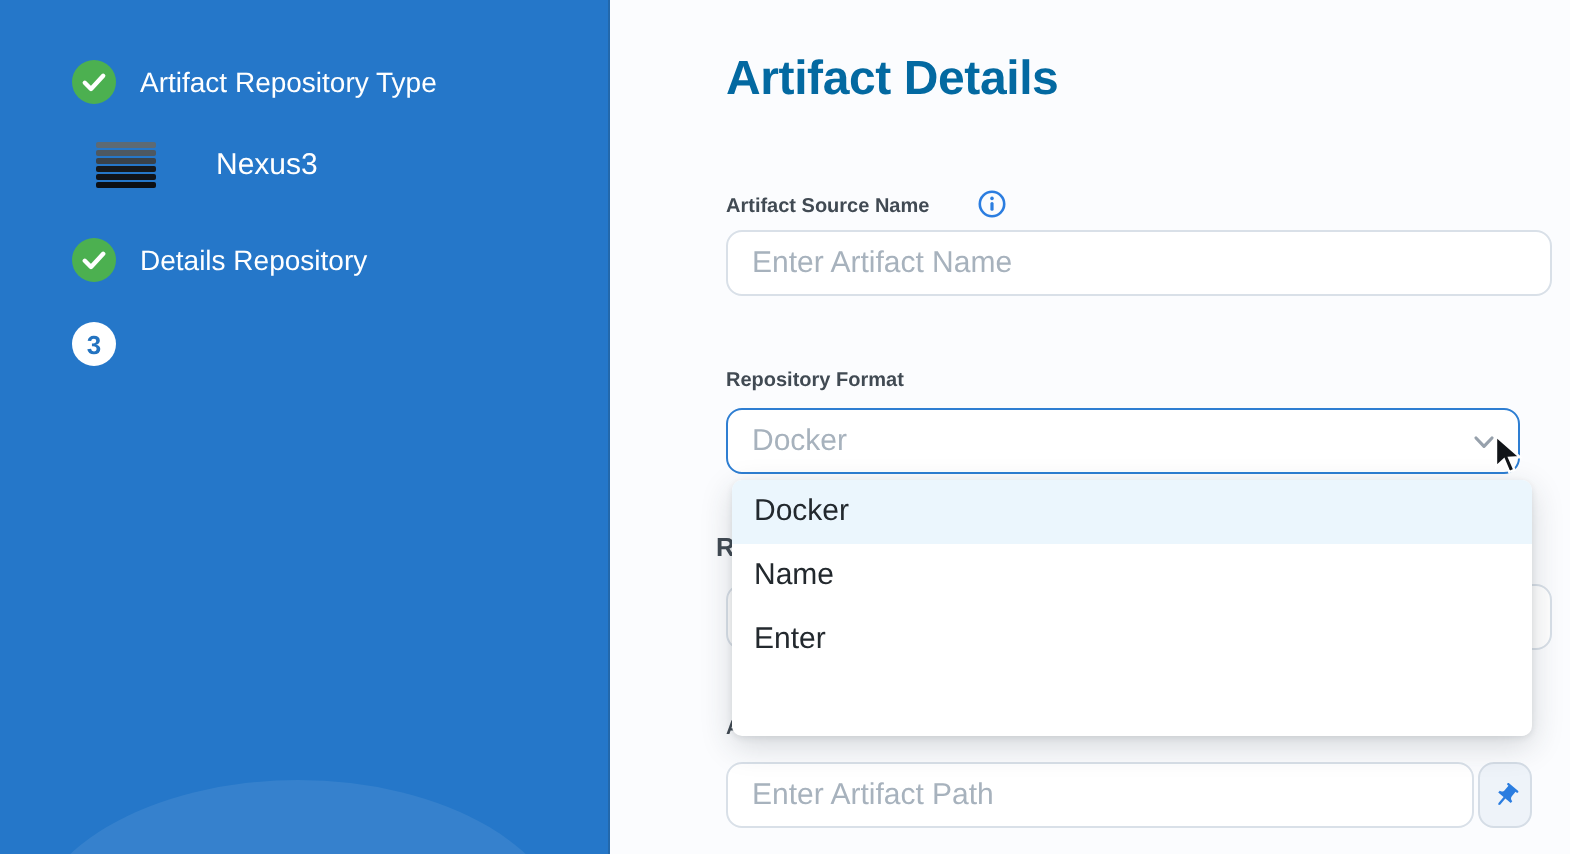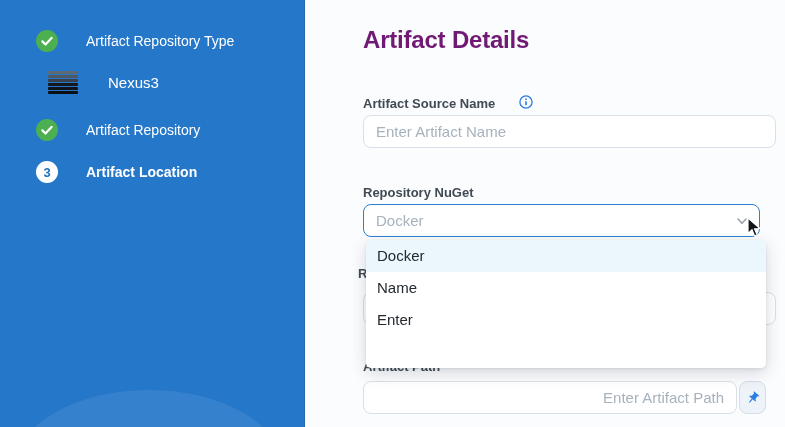--- a/index.html
+++ b/index.html
@@ -2,54 +2,54 @@
 <html><head>
 <meta charset="utf-8">
 <style>
   html,body{margin:0;padding:0;}
   body{font-family:"Liberation Sans",sans-serif;}
   .app{position:relative;width:785px;height:427px;background:#fbfcfe;overflow:hidden;}
 
   
   .sidebar{position:absolute;left:0;top:0;width:304px;height:427px;background:#2577c9;border-right:1px solid #2368ab;overflow:hidden;}
   .sidebar-deco{position:absolute;left:14px;top:390px;width:270px;height:160px;border-radius:50%;background:rgba(255,255,255,0.08);}
-  .step-row{position:absolute;left:36px;display:flex;align-items:center;gap:28px;color:#fff;cursor:pointer;}
+  .step-row{position:absolute;left:36px;display:flex;align-items:center;gap:12px;color:#fff;cursor:pointer;}
   .step-row .step-label{font-size:14px;font-weight:500;white-space:nowrap;}
   .step-row.current .step-label{font-weight:700;}
   .step-badge{width:22px;height:22px;border-radius:50%;flex:0 0 auto;display:flex;align-items:center;justify-content:center;}
   .step-badge.number{background:#ffffff;color:#2373c0;font-size:13px;font-weight:700;}
   .sub-row{position:absolute;left:48px;display:flex;align-items:center;gap:30px;color:#fff;}
   .sub-row .step-label{font-size:15px;font-weight:500;}
   .nexus-icon{display:flex;flex-direction:column;gap:1px;width:30px;}
   .nexus-icon i{display:block;height:3px;border-radius:1px;}
   .nexus-icon i:nth-child(1){background:#5d6a74;}
   .nexus-icon i:nth-child(2){background:#4d5861;}
   .nexus-icon i:nth-child(3){background:#39424a;}
   .nexus-icon i:nth-child(4){background:#15191d;}
   .nexus-icon i:nth-child(5){background:#10141a;}
   .nexus-icon i:nth-child(6){background:#0c1015;}
 
   
-  .page-title{position:absolute;left:363px;top:26px;font-size:24px;font-weight:700;color:#701a75;letter-spacing:-0.2px;}
-  .field-label{position:absolute;left:363px;font-size:13px;font-weight:700;color:#414a53;display:flex;align-items:center;gap:24px;}
+  .page-title{position:absolute;left:363px;top:26px;font-size:24px;font-weight:700;color:#0369a1;letter-spacing:-0.2px;}
+  .field-label{position:absolute;left:363px;font-size:10px;font-weight:700;color:#414a53;display:flex;align-items:center;gap:24px;}
   .text-input{position:absolute;box-sizing:border-box;height:33px;width:413px;border:1px solid #d9e0e8;border-radius:8px;background:#fff;font-family:"Liberation Sans",sans-serif;font-size:15px;color:#20262c;padding:0 12px;outline:none;}
   .text-input::placeholder{color:#a7b2bd;}
 
   
   .select-box{position:absolute;left:363px;top:204px;width:397px;height:33px;box-sizing:border-box;border:1.5px solid #2e7ed2;border-radius:8px;background:#fff;display:flex;align-items:center;padding:0 12px;cursor:pointer;}
   .select-value{font-size:15px;color:#a7b2bd;}
   .select-chevron{position:absolute;right:10px;top:9px;}
 
   
   .dropdown-panel{position:absolute;left:366px;top:240px;width:400px;height:128px;background:#fff;border-radius:5px;box-shadow:0 5px 16px rgba(40,50,60,0.18),0 1px 3px rgba(40,50,60,0.10);z-index:5;overflow:hidden;}
   .dropdown-item{height:32px;line-height:32px;padding:0 11px;font-size:15px;color:#23292e;cursor:pointer;}
   .dropdown-item.highlighted{background:#ebf6fd;}
 
   
-  .hidden-layer{z-index:1;text-align:right;}
+  .hidden-layer{z-index:1;}
   .label-fragment{position:absolute;left:358px;top:266px;font-size:13px;font-weight:700;color:#414a53;z-index:1;}
 
   
   .pin-button{position:absolute;left:739px;top:381px;width:27px;height:33px;box-sizing:border-box;border:1px solid #d5dde6;border-radius:8px;background:#eef3f9;display:flex;align-items:center;justify-content:center;cursor:pointer;z-index:1;}
 
   .cursor{position:absolute;left:745px;top:217px;z-index:10;pointer-events:none;}
 </style>
 </head>
 <body>
 
@@ -80,45 +80,44 @@
       <span class="step-label">Nexus3</span>
     </div>
 
     <div class="step-row" style="top:119px;">
       <span class="step-badge">
         <svg width="22" height="22" viewBox="0 0 22 22">
             <circle cx="11" cy="11" r="11" fill="#4cb050"></circle>
             <path d="M6.4 11.4l3.1 3.1 6.1-6.6" stroke="#ffffff" stroke-width="2.2" fill="none" stroke-linecap="round" stroke-linejoin="round"></path>
           </svg>
       </span>
-      <span class="step-label">Artifact Repository</span>
+      <span class="step-label">Details Repository</span>
     </div>
 
     <div class="step-row current" style="top:161px;">
       <span class="step-badge number">3</span>
-      <span class="step-label">Artifact Location</span>
     </div>
   </div>
 
   <div class="page-title">Artifact Details</div>
 
   <div class="field-label" style="top:95px;">
     <span>Artifact Source Name</span>
     <span>
       <svg width="14" height="14" viewBox="0 0 14 14">
           <circle cx="7" cy="7" r="6.1" fill="none" stroke="#2b7de0" stroke-width="1.3"></circle>
           <circle cx="7" cy="4.2" r="0.9" fill="#2b7de0"></circle>
           <rect x="6.2" y="6" width="1.6" height="4.4" rx="0.8" fill="#2b7de0"></rect>
         </svg>
     </span>
   </div>
   <input class="text-input" style="left: 363px; top: 115px;" type="text" placeholder="Enter Artifact Name">
 
   <div class="field-label" style="top:185px;">
-    <span>Repository NuGet</span>
+    <span>Repository Format</span>
   </div>
   <div class="select-box">
     <span class="select-value">Docker</span>
     <span class="select-chevron">
       <svg width="14" height="14" viewBox="0 0 14 14">
           <path d="M3 5l4 4.2L11 5" stroke="#97a1ac" stroke-width="1.6" fill="none" stroke-linecap="round" stroke-linejoin="round"></path>
         </svg>
     </span>
   </div>
 

